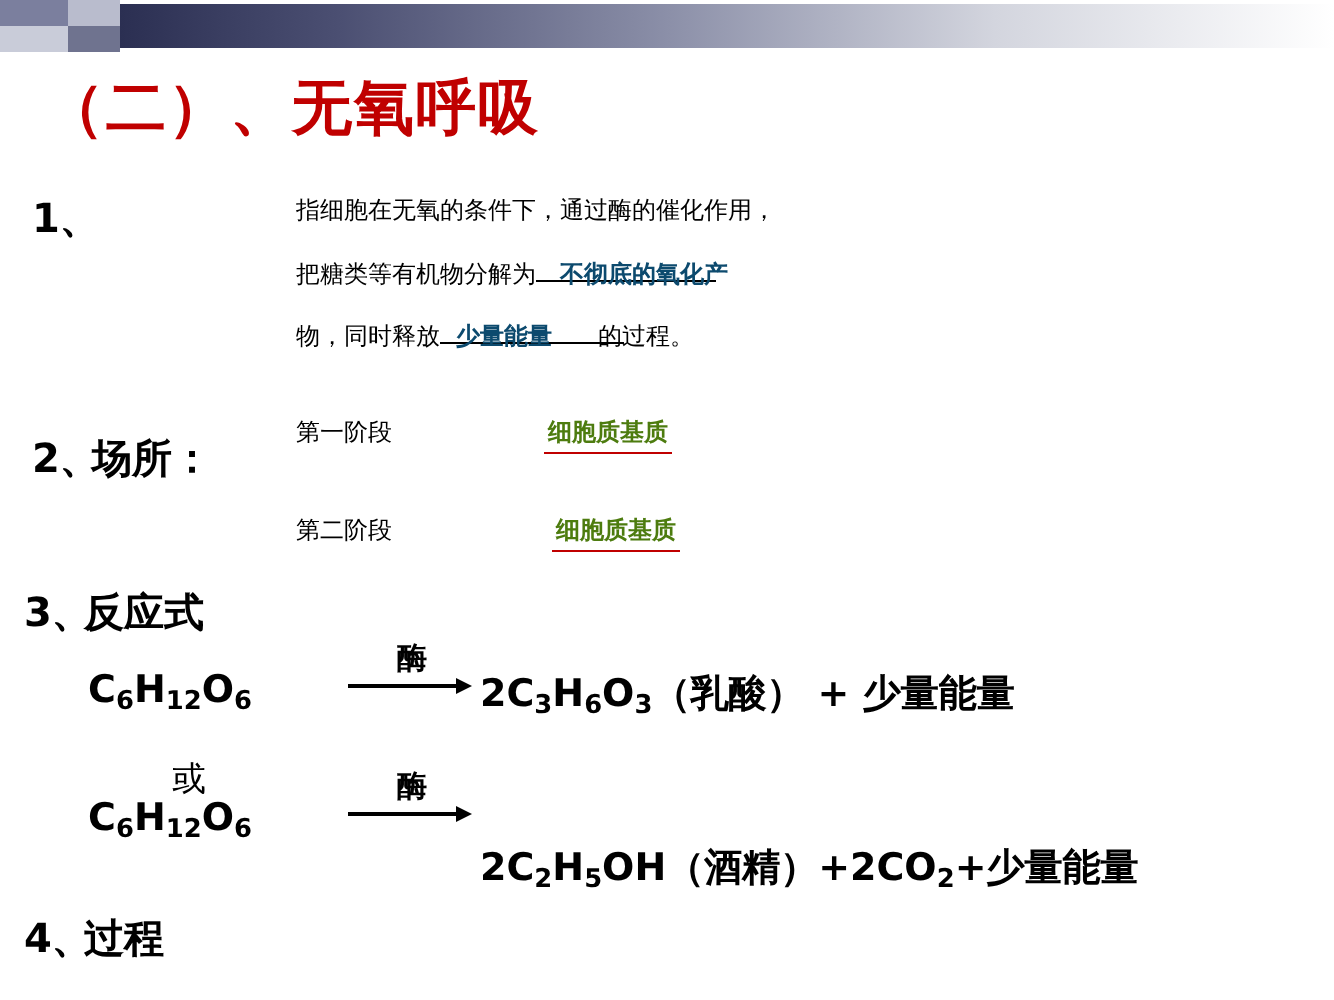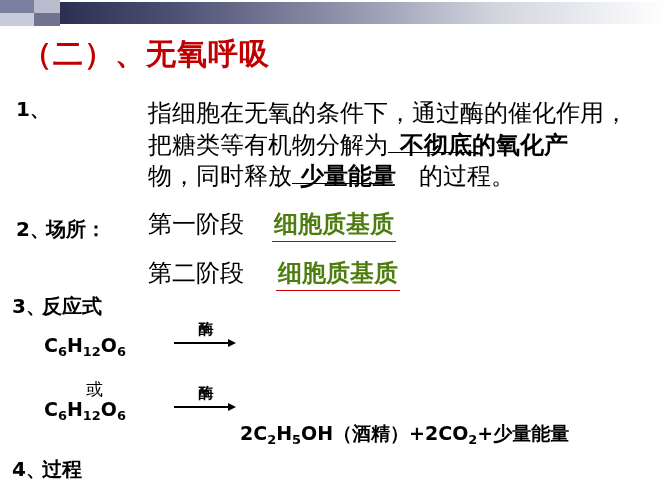--- a/index.html
+++ b/index.html
@@ -86,26 +86,26 @@
     position: absolute;
     font-family: "DejaVu Sans", "Liberation Sans", sans-serif;
     font-size: 20px;
     font-weight: bold;
     color: #000000;
     white-space: nowrap;
   }
   .body-line {
     position: absolute;
     font-family: Liberation Sans, sans-serif;
-    font-size: 24px;
+    font-size: 12px;
     color: #000000;
     white-space: nowrap;
   }
   .red {
-    color: #000000;
+    color: #0c4a6e;
     font-weight: bold;
   }
   .blank {
     display: inline-block;
     border-bottom: 1.5px solid #000000;
     height: 1em;
     vertical-align: baseline;
   }
   .red-underline {
     color: #4d7c0f;
@@ -216,20 +216,21 @@
   </div>
 
   <div class="num" style="left:12px; top:293px;">3、</div>
   <div class="num" style="left:42px; top:293px;">反应式</div>
 
   <div class="formula" style="left:44px; top:334px;">C<sub>6</sub>H<sub>12</sub>O<sub>6</sub></div>
   <div class="arrow-wrap" style="left:170px; top:322px;">
     <span class="arrow-label">酶</span>
     <span class="arrow-line"></span>
   </div>
+  <div class="formula" style="left:240px; top:334px;">2C<sub>3</sub>H<sub>6</sub>O<sub>3</sub>（乳酸） +  少量能量</div>
 
   <div class="or-label" style="left:86px; top:378px;">或</div>
 
   <div class="formula" style="left:44px; top:398px;">C<sub>6</sub>H<sub>12</sub>O<sub>6</sub></div>
   <div class="arrow-wrap" style="left:170px; top:386px;">
     <span class="arrow-label">酶</span>
     <span class="arrow-line"></span>
   </div>
   <div class="formula" style="left:240px; top:421px;">2C<sub>2</sub>H<sub>5</sub>OH（酒精）+2CO<sub>2</sub>+少量能量</div>
 

